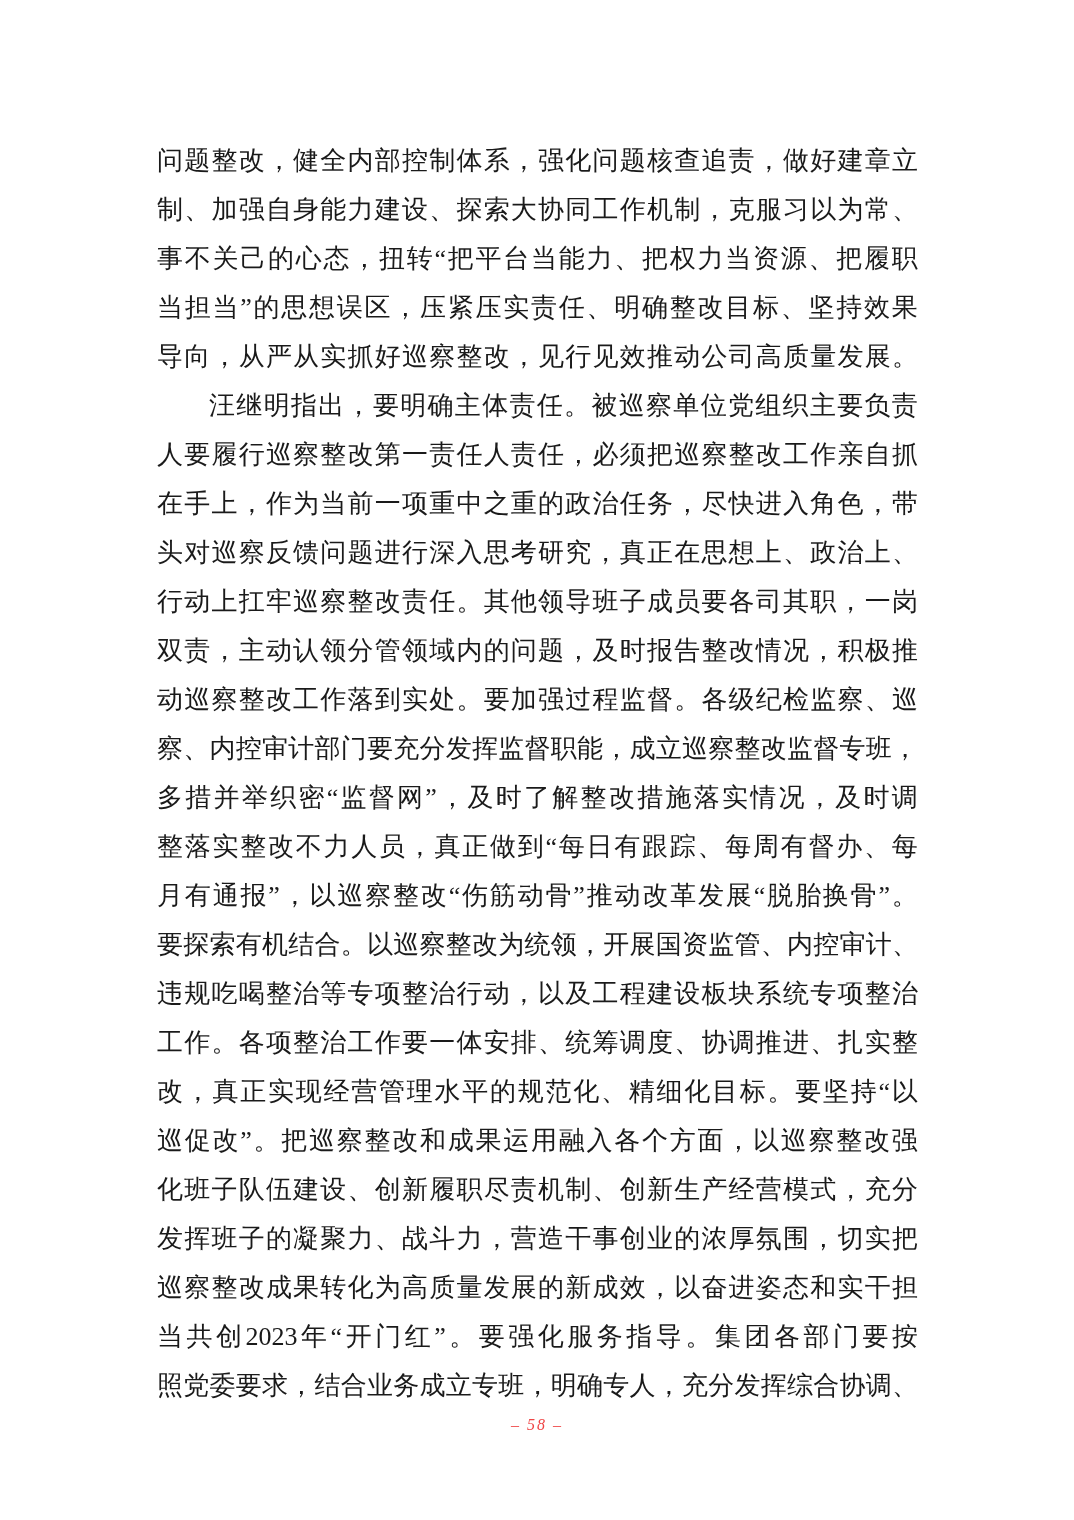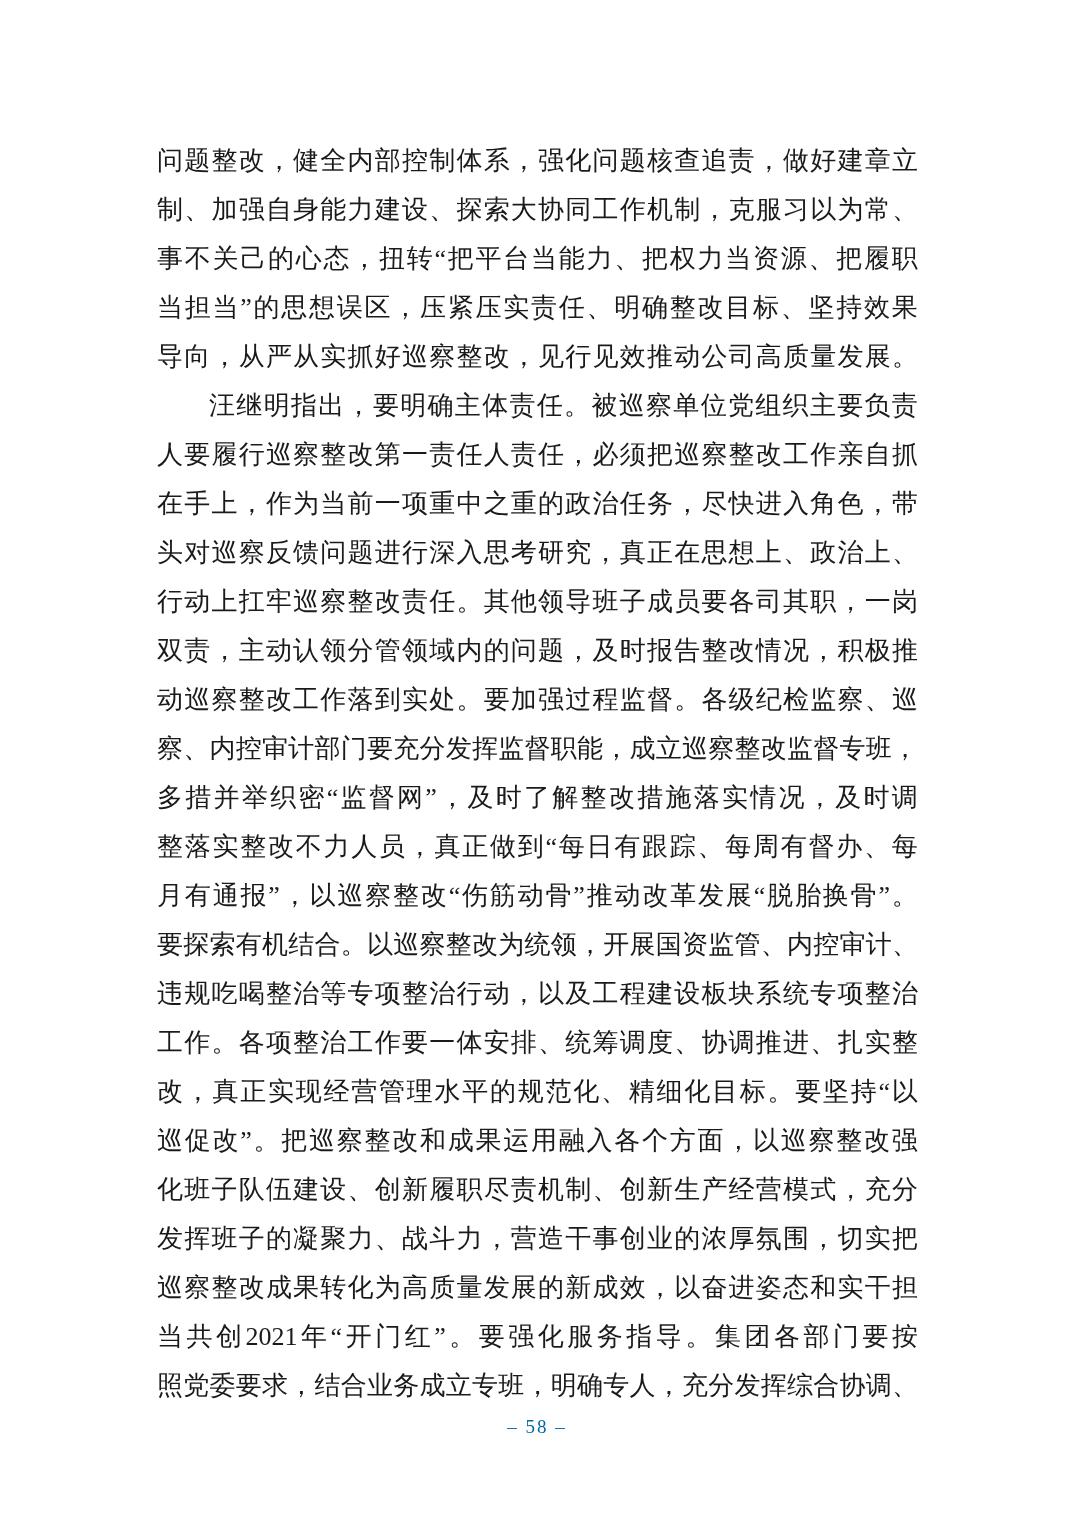--- a/index.html
+++ b/index.html
@@ -31,23 +31,24 @@
     font-size: 26px;
     white-space: pre;
   }
   .line.indent { padding-left: 52px; }
   .footer {
     position: absolute;
     left: 0;
     top: 1416px;
     width: 100%;
     text-align: center;
-    font-size: 19px;
+    font-size: 16px;
     letter-spacing: 2px;
-    color: #0369a1;
+    color: #ef4444;
+    font-style: italic;
   }
 </style>
 </head>
 <body>
 
 <div class="page">
   <div class="text-block">
     <div class="line"><span>问</span><span>题</span><span>整</span><span>改</span><span>，</span><span>健</span><span>全</span><span>内</span><span>部</span><span>控</span><span>制</span><span>体</span><span>系</span><span>，</span><span>强</span><span>化</span><span>问</span><span>题</span><span>核</span><span>查</span><span>追</span><span>责</span><span>，</span><span>做</span><span>好</span><span>建</span><span>章</span><span>立</span></div>
     <div class="line"><span>制</span><span>、</span><span>加</span><span>强</span><span>自</span><span>身</span><span>能</span><span>力</span><span>建</span><span>设</span><span>、</span><span>探</span><span>索</span><span>大</span><span>协</span><span>同</span><span>工</span><span>作</span><span>机</span><span>制</span><span>，</span><span>克</span><span>服</span><span>习</span><span>以</span><span>为</span><span>常</span><span>、</span></div>
     <div class="line"><span>事</span><span>不</span><span>关</span><span>己</span><span>的</span><span>心</span><span>态</span><span>，</span><span>扭</span><span>转</span><span>“</span><span>把</span><span>平</span><span>台</span><span>当</span><span>能</span><span>力</span><span>、</span><span>把</span><span>权</span><span>力</span><span>当</span><span>资</span><span>源</span><span>、</span><span>把</span><span>履</span><span>职</span></div>
@@ -65,20 +66,20 @@
     <div class="line"><span>整</span><span>落</span><span>实</span><span>整</span><span>改</span><span>不</span><span>力</span><span>人</span><span>员</span><span>，</span><span>真</span><span>正</span><span>做</span><span>到</span><span>“</span><span>每</span><span>日</span><span>有</span><span>跟</span><span>踪</span><span>、</span><span>每</span><span>周</span><span>有</span><span>督</span><span>办</span><span>、</span><span>每</span></div>
     <div class="line"><span>月</span><span>有</span><span>通</span><span>报</span><span>”</span><span>，</span><span>以</span><span>巡</span><span>察</span><span>整</span><span>改</span><span>“</span><span>伤</span><span>筋</span><span>动</span><span>骨</span><span>”</span><span>推</span><span>动</span><span>改</span><span>革</span><span>发</span><span>展</span><span>“</span><span>脱</span><span>胎</span><span>换</span><span>骨</span><span>”</span><span>。</span></div>
     <div class="line"><span>要</span><span>探</span><span>索</span><span>有</span><span>机</span><span>结</span><span>合</span><span>。</span><span>以</span><span>巡</span><span>察</span><span>整</span><span>改</span><span>为</span><span>统</span><span>领</span><span>，</span><span>开</span><span>展</span><span>国</span><span>资</span><span>监</span><span>管</span><span>、</span><span>内</span><span>控</span><span>审</span><span>计</span><span>、</span></div>
     <div class="line"><span>违</span><span>规</span><span>吃</span><span>喝</span><span>整</span><span>治</span><span>等</span><span>专</span><span>项</span><span>整</span><span>治</span><span>行</span><span>动</span><span>，</span><span>以</span><span>及</span><span>工</span><span>程</span><span>建</span><span>设</span><span>板</span><span>块</span><span>系</span><span>统</span><span>专</span><span>项</span><span>整</span><span>治</span></div>
     <div class="line"><span>工</span><span>作</span><span>。</span><span>各</span><span>项</span><span>整</span><span>治</span><span>工</span><span>作</span><span>要</span><span>一</span><span>体</span><span>安</span><span>排</span><span>、</span><span>统</span><span>筹</span><span>调</span><span>度</span><span>、</span><span>协</span><span>调</span><span>推</span><span>进</span><span>、</span><span>扎</span><span>实</span><span>整</span></div>
     <div class="line"><span>改</span><span>，</span><span>真</span><span>正</span><span>实</span><span>现</span><span>经</span><span>营</span><span>管</span><span>理</span><span>水</span><span>平</span><span>的</span><span>规</span><span>范</span><span>化</span><span>、</span><span>精</span><span>细</span><span>化</span><span>目</span><span>标</span><span>。</span><span>要</span><span>坚</span><span>持</span><span>“</span><span>以</span></div>
     <div class="line"><span>巡</span><span>促</span><span>改</span><span>”</span><span>。</span><span>把</span><span>巡</span><span>察</span><span>整</span><span>改</span><span>和</span><span>成</span><span>果</span><span>运</span><span>用</span><span>融</span><span>入</span><span>各</span><span>个</span><span>方</span><span>面</span><span>，</span><span>以</span><span>巡</span><span>察</span><span>整</span><span>改</span><span>强</span></div>
     <div class="line"><span>化</span><span>班</span><span>子</span><span>队</span><span>伍</span><span>建</span><span>设</span><span>、</span><span>创</span><span>新</span><span>履</span><span>职</span><span>尽</span><span>责</span><span>机</span><span>制</span><span>、</span><span>创</span><span>新</span><span>生</span><span>产</span><span>经</span><span>营</span><span>模</span><span>式</span><span>，</span><span>充</span><span>分</span></div>
     <div class="line"><span>发</span><span>挥</span><span>班</span><span>子</span><span>的</span><span>凝</span><span>聚</span><span>力</span><span>、</span><span>战</span><span>斗</span><span>力</span><span>，</span><span>营</span><span>造</span><span>干</span><span>事</span><span>创</span><span>业</span><span>的</span><span>浓</span><span>厚</span><span>氛</span><span>围</span><span>，</span><span>切</span><span>实</span><span>把</span></div>
     <div class="line"><span>巡</span><span>察</span><span>整</span><span>改</span><span>成</span><span>果</span><span>转</span><span>化</span><span>为</span><span>高</span><span>质</span><span>量</span><span>发</span><span>展</span><span>的</span><span>新</span><span>成</span><span>效</span><span>，</span><span>以</span><span>奋</span><span>进</span><span>姿</span><span>态</span><span>和</span><span>实</span><span>干</span><span>担</span></div>
-    <div class="line"><span>当</span><span>共</span><span>创</span><span>2021</span><span>年</span><span>“</span><span>开</span><span>门</span><span>红</span><span>”</span><span>。</span><span>要</span><span>强</span><span>化</span><span>服</span><span>务</span><span>指</span><span>导</span><span>。</span><span>集</span><span>团</span><span>各</span><span>部</span><span>门</span><span>要</span><span>按</span></div>
+    <div class="line"><span>当</span><span>共</span><span>创</span><span>2023</span><span>年</span><span>“</span><span>开</span><span>门</span><span>红</span><span>”</span><span>。</span><span>要</span><span>强</span><span>化</span><span>服</span><span>务</span><span>指</span><span>导</span><span>。</span><span>集</span><span>团</span><span>各</span><span>部</span><span>门</span><span>要</span><span>按</span></div>
     <div class="line"><span>照</span><span>党</span><span>委</span><span>要</span><span>求</span><span>，</span><span>结</span><span>合</span><span>业</span><span>务</span><span>成</span><span>立</span><span>专</span><span>班</span><span>，</span><span>明</span><span>确</span><span>专</span><span>人</span><span>，</span><span>充</span><span>分</span><span>发</span><span>挥</span><span>综</span><span>合</span><span>协</span><span>调</span><span>、</span></div>
   </div>
 
   <div class="footer">
     <span>– 58 –</span>
   </div>
 </div>
 
 </body></html>

